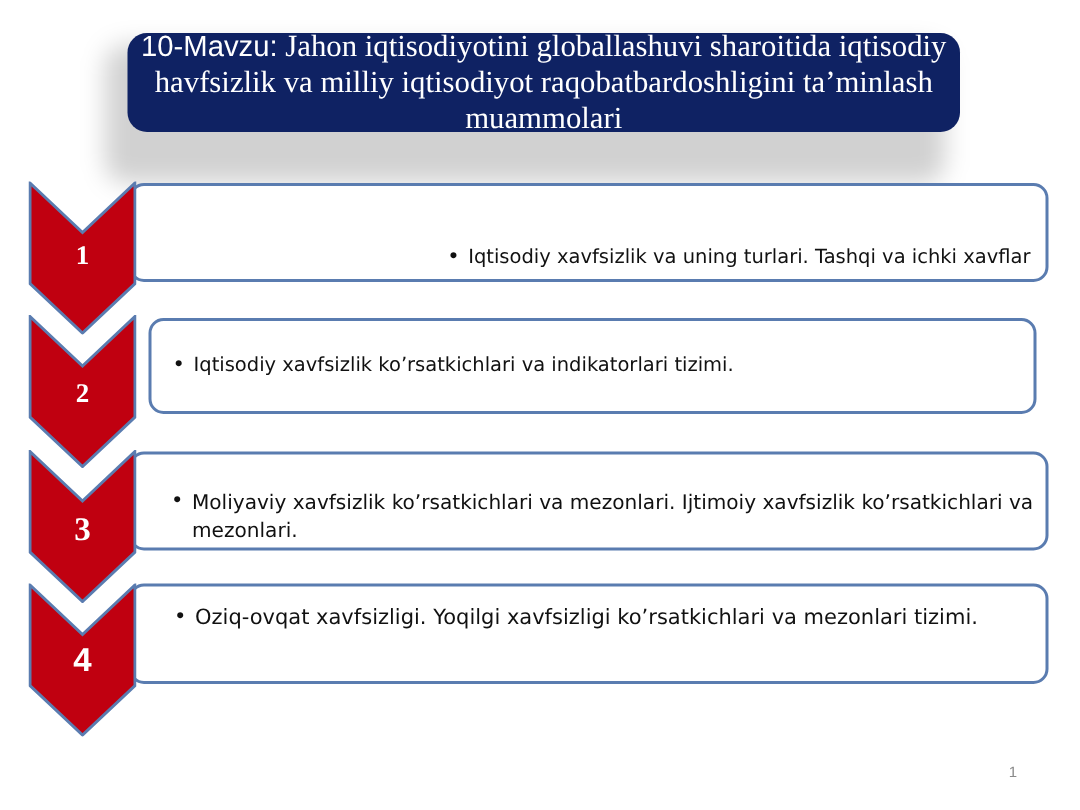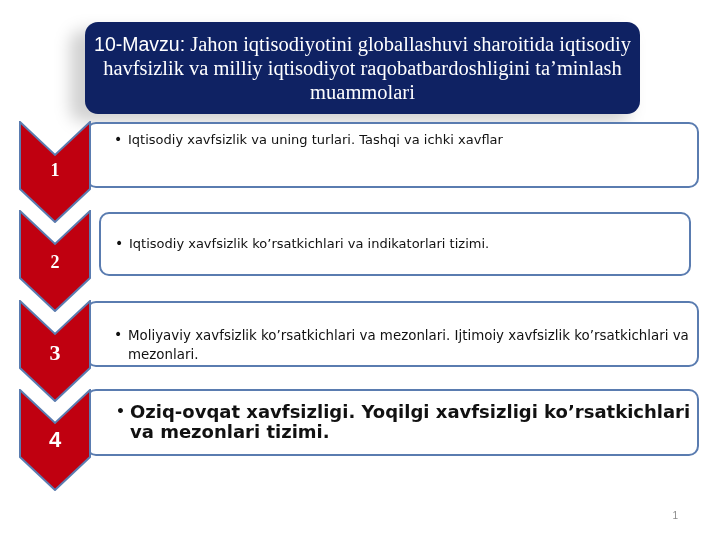--- a/index.html
+++ b/index.html
@@ -1,36 +1,36 @@
 <!DOCTYPE html>
 <html><head>
 <meta charset="utf-8">
 <style>
   html, body { margin: 0; padding: 0; }
   body { width: 720px; height: 540px; background: #ffffff; position: relative; overflow: hidden; font-family: "Liberation Sans", sans-serif; }
   .title-shadow { position: absolute; left: 70px; top: 30px; width: 560px; height: 92px; border-radius: 14px; background: rgba(0,0,0,0.18); filter: blur(8px); }
-  .title-box { position: absolute; left: 85px; top: 22px; width: 555px; height: 92px; background: #0f2263; border-radius: 13px; color: #fff; text-align: center; display: flex; align-items: center; justify-content: center; box-sizing: border-box; padding: 0 8px; }
+  .title-box { position: absolute; left: 85px; top: 22px; width: 555px; height: 66px; background: #0f2263; border-radius: 13px; color: #fff; text-align: center; display: flex; align-items: center; justify-content: center; box-sizing: border-box; padding: 0 8px; }
   .title-text { font-family: "Liberation Serif", serif; font-size: 20.5px; line-height: 24px; }
   .title-text .lead { font-family: "Liberation Sans", sans-serif; font-size: 19.5px; }
   .item-box { position: absolute; background: #fff; border: 2px solid #5a7cb0; border-radius: 10px; box-sizing: border-box; display: flex; align-items: flex-start; }
   .item-text { font-family: "DejaVu Sans", sans-serif; color: #111; position: relative; padding-left: 14px; }
   .item-text::before { content: "•"; position: absolute; left: 0; top: -1px; font-size: 14px; }
   .chevron { position: absolute; width: 72px; height: 102px; }
   .chev-num { position: absolute; color: #fff; font-family: "Liberation Serif", serif; font-weight: bold; text-align: center; width: 72px; }
   .page-num { position: absolute; right: 42px; top: 510px; font-size: 10px; color: #8a8a8a; font-family: "Liberation Sans", sans-serif; }
 </style>
 </head>
 <body>
 
 <div class="title-shadow"></div>
 <div class="title-box">
   <div class="title-text"><span class="lead">10-Mavzu:</span><span> Jahon iqtisodiyotini globallashuvi sharoitida iqtisodiy havfsizlik va milliy iqtisodiyot raqobatbardoshligini ta’minlash muammolari</span></div>
 </div>
 
-<div class="item-box" style="left:86px; top:122px; width:613px; height:66px; padding:8px 10px 0 26px;">
+<div class="item-box" style="left:86px; top:122px; width:613px; height:66px; padding:40px 10px 0 26px;justify-content:flex-end;">
   <div class="item-text" style="font-size:13px;">Iqtisodiy xavfsizlik va uning turlari. Tashqi va ichki xavflar</div>
 </div>
 <svg class="chevron" style="left:19px; top:121px;" viewBox="0 0 72 102">
   <polygon points="1,1 36,34 71,1 71,68 36,101 1,68" fill="#c00010" stroke="#5a7cb0" stroke-width="2"></polygon>
 </svg>
 <div class="chev-num" style="left:19px; top:160px; font-size:18px;">1</div>
 
 <div class="item-box" style="left:99px; top:212px; width:592px; height:64px; padding:22px 10px 4px 14px;">
   <div class="item-text" style="font-size:13px;">Iqtisodiy xavfsizlik ko’rsatkichlari va indikatorlari tizimi.</div>
 </div>
@@ -41,20 +41,20 @@
 
 <div class="item-box" style="left:86px; top:301px; width:613px; height:66px; padding:13px 4px 0 26px;">
   <div class="item-text" style="font-size:13.4px; line-height:19px;margin-top:10px;">Moliyaviy xavfsizlik ko’rsatkichlari va mezonlari. Ijtimoiy xavfsizlik ko’rsatkichlari va mezonlari.</div>
 </div>
 <svg class="chevron" style="left:19px; top:300px;" viewBox="0 0 72 102">
   <polygon points="1,1 36,34 71,1 71,68 36,101 1,68" fill="#c00010" stroke="#5a7cb0" stroke-width="2"></polygon>
 </svg>
 <div class="chev-num" style="left:19px; top:340px; font-size:22px;">3</div>
 
 <div class="item-box" style="left:86px; top:389px; width:613px; height:67px; padding:11px 4px 0 28px;">
-  <div class="item-text" style="font-size:18px; line-height:20px;font-weight:bold;">Oziq-ovqat xavfsizligi. Yoqilgi xavfsizligi ko’rsatkichlari va mezonlari tizimi.</div>
+  <div class="item-text" style="font-size:14px; line-height:20px;">Oziq-ovqat xavfsizligi. Yoqilgi xavfsizligi ko’rsatkichlari va mezonlari tizimi.</div>
 </div>
 <svg class="chevron" style="left:19px; top:389px;" viewBox="0 0 72 102">
   <polygon points="1,1 36,34 71,1 71,68 36,101 1,68" fill="#c00010" stroke="#5a7cb0" stroke-width="2"></polygon>
 </svg>
 <div class="chev-num" style="left:19px; top:427px; font-size:22px; font-family:'Liberation Sans', sans-serif;">4</div>
 
 <div class="page-num">1</div>
 
 </body></html>

